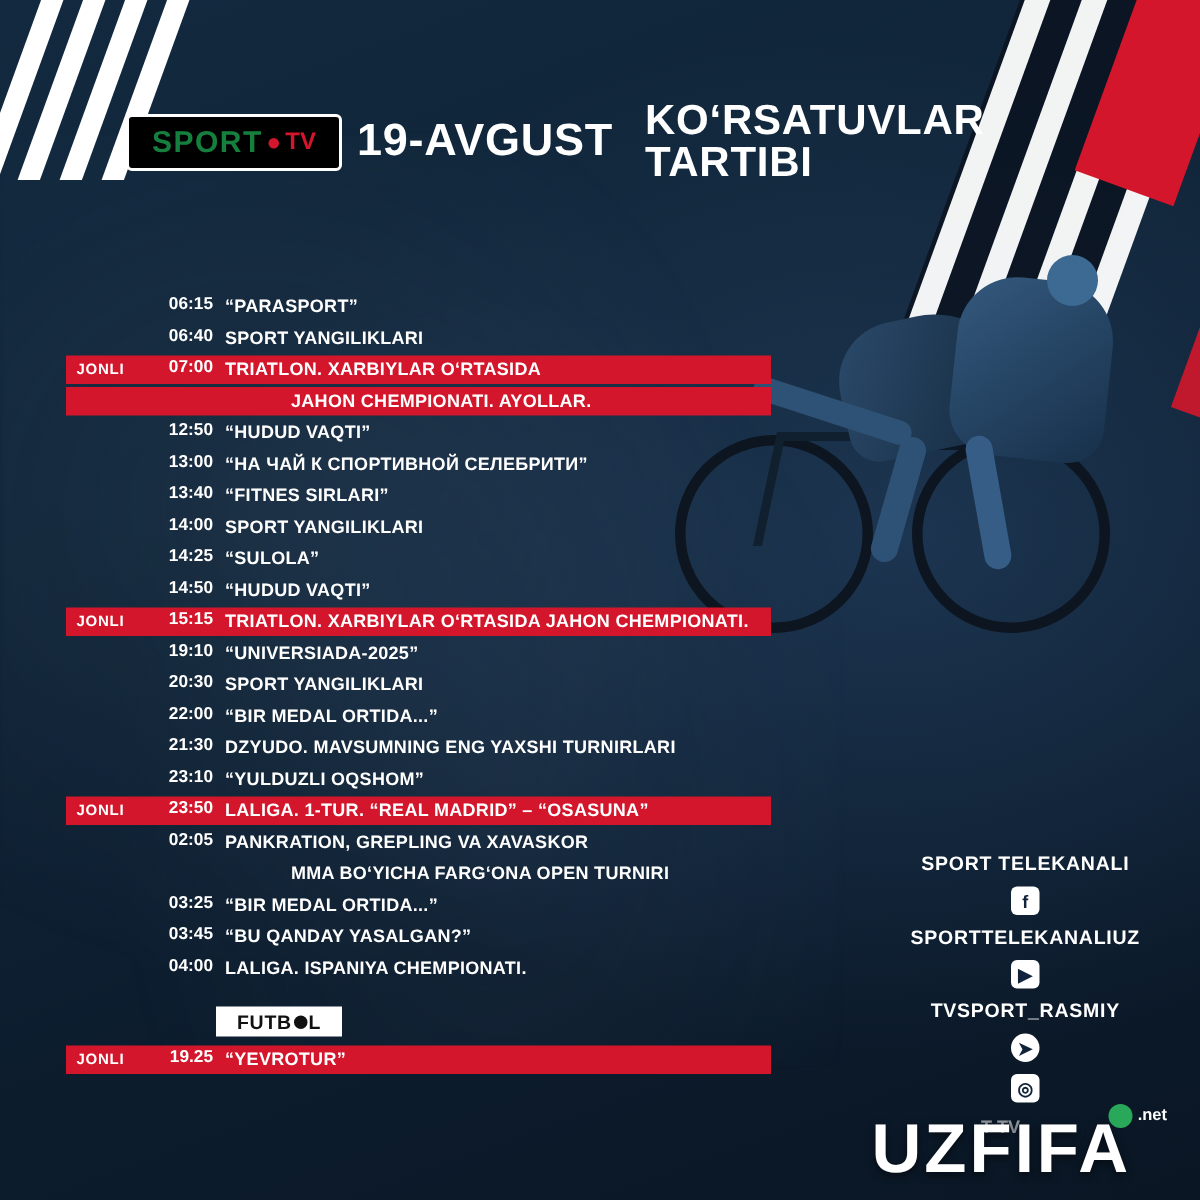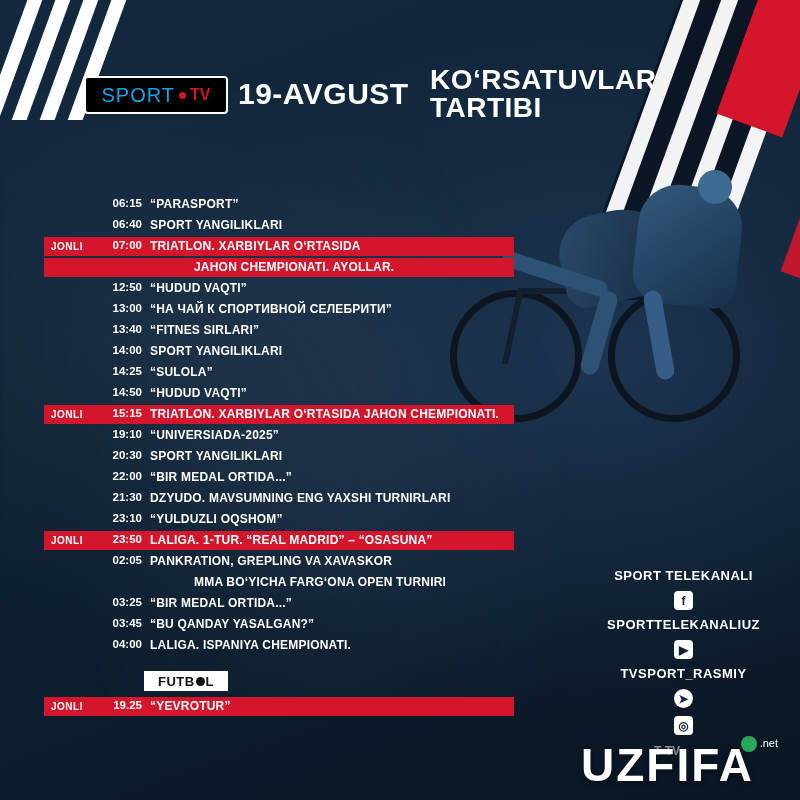--- a/index.html
+++ b/index.html
@@ -34,21 +34,21 @@
   .red-mr{position:absolute;right:-30px;top:150px;width:28px;height:130px;background:#d3162b;transform:rotate(20deg);opacity:.9;}
   .dark-panel{position:absolute;right:0;top:0;width:120px;height:300px;background:#0a1320;transform:skewX(-20deg);transform-origin:top right;opacity:.85;}
 
   
   .header{position:absolute;left:0;top:30px;width:800px;height:80px;}
   .logo{
     position:absolute;left:84px;top:46px;width:140px;height:34px;
     background:#000;border:2px solid #fff;border-radius:4px;
     display:flex;align-items:center;justify-content:center;gap:4px;
   }
-  .logo .sp{color:#0ea5e9;font-weight:normal;font-size:20px;letter-spacing:1px;}
+  .logo .sp{color:#15803d;font-weight:bold;font-size:20px;letter-spacing:1px;}
   .logo .dot{width:7px;height:7px;background:#d3162b;border-radius:50%;display:inline-block;}
   .logo .tv{color:#d3162b;font-weight:bold;font-size:16px;}
   .date{position:absolute;left:238px;top:47px;color:#fff;font-size:30px;font-weight:bold;letter-spacing:.5px;}
   .title{position:absolute;left:430px;top:36px;color:#fff;font-size:28px;font-weight:bold;line-height:1.0;letter-spacing:.5px;}
   .title .l2{display:block;}
 
   
   .athlete{position:absolute;right:30px;top:170px;width:330px;height:260px;}
   .bike-wheel{position:absolute;border:7px solid #0d1620;border-radius:50%;}
   .w1{left:10px;top:120px;width:118px;height:118px;}
@@ -84,21 +84,21 @@
   
   .footer{position:absolute;right:40px;bottom:58px;text-align:right;}
   .fline{display:flex;align-items:center;justify-content:flex-end;gap:8px;margin-bottom:7px;flex-direction:column;}
   .fline .txt{color:#fff;font-size:13px;font-weight:bold;letter-spacing:.5px;}
   .ic{width:19px;height:19px;border-radius:4px;background:#fff;color:#10233a;font-size:12px;font-weight:bold;display:flex;align-items:center;justify-content:center;}
   .ic.circle{border-radius:50%;}
   .brand{
     position:absolute;right:46px;bottom:8px;color:#fff;font-size:46px;font-weight:bold;letter-spacing:2px;
     text-shadow:0 2px 6px rgba(0,0,0,.5);
   }
-  .netbadge{position:absolute;right:22px;bottom:48px;color:#fff;font-size:11px;}
+  .netbadge{position:absolute;right:22px;bottom:48px;color:#fff;font-size:11px;font-weight:bold;}
   .netbadge .g{display:inline-block;width:16px;height:16px;border-radius:50%;background:#2aa85a;vertical-align:middle;margin-right:3px;}
   .tvtv{position:absolute;right:120px;bottom:42px;color:rgba(255,255,255,.55);font-size:12px;font-weight:bold;}
 </style>
 </head>
 <body>
 
 <div class="poster">
   <div class="wash"></div>
 
   <div class="stripes-tl">

